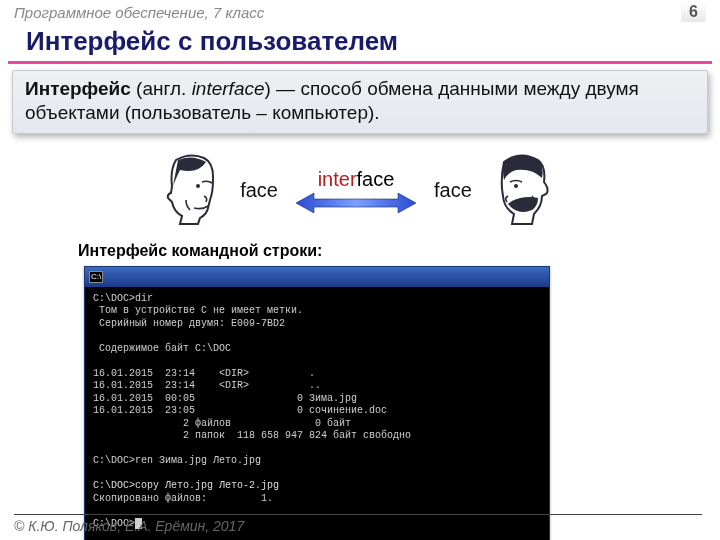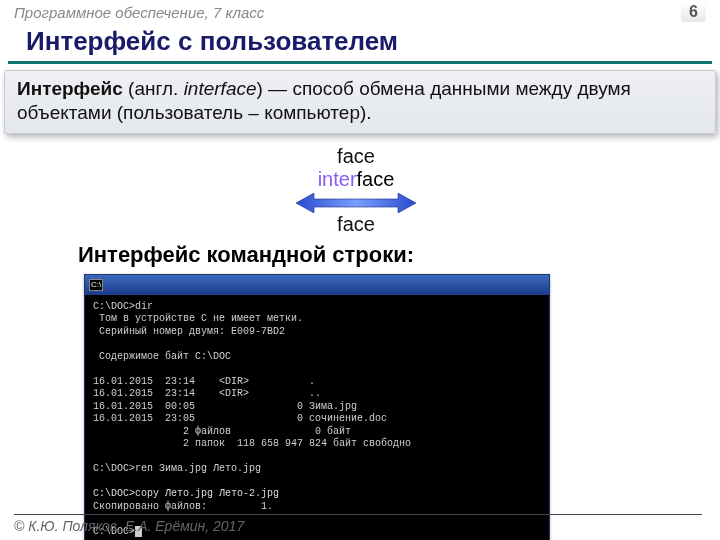--- a/index.html
+++ b/index.html
@@ -29,50 +29,50 @@
   background: linear-gradient(#fff,#e8e8e8);
   padding: 1px 8px;
   border-radius: 3px;
   font-size: 16px;
 }
 .title {
   font-size: 26px;
   font-weight: bold;
   color: #1a1a6a;
   padding: 2px 18px 4px 18px;
-  border-bottom: 3px solid #0f766e;
+  border-bottom: 3px solid #ec4899;
   margin: 0 8px 6px 8px;
 }
 .def-box {
-  margin: 0 4px;
+  margin: 0 12px;
   background: linear-gradient(#eef0f3,#e4e7ed);
   border: 1px solid #c9cbd0;
   border-radius: 2px;
   box-shadow: 2px 3px 6px rgba(0,0,0,0.3);
   padding: 6px 12px 8px 12px;
   font-size: 19px;
   color: #111;
   line-height: 1.25;
 }
 .def-term { font-weight: bold; }
 .def-italic { font-style: italic; }
 .diagram-row {
   display: flex;
   align-items: center;
   justify-content: center;
+  gap: 18px;
   margin: 14px 8px 8px 0;
   height: 86px;
-  flex-direction: column;
 }
 .face-label { font-size: 20px; color: #111; }
 .arrow-block { display: flex; flex-direction: column; align-items: center; gap: 2px; }
 .interface-label { font-size: 20px; }
-.interface-red { color: #8b5cf6; }
+.interface-red { color: #b91c1c; }
 .subtitle {
-  font-size: 22px;
+  font-size: 16px;
   font-weight: bold;
   margin: 2px 0 6px 78px;
 }
 .cmd-window {
   margin-left: 84px;
   width: 466px;
   border: 1px solid #1a3a6a;
   box-shadow: 0 1px 3px rgba(0,0,0,0.3);
 }
 .cmd-titlebar {

